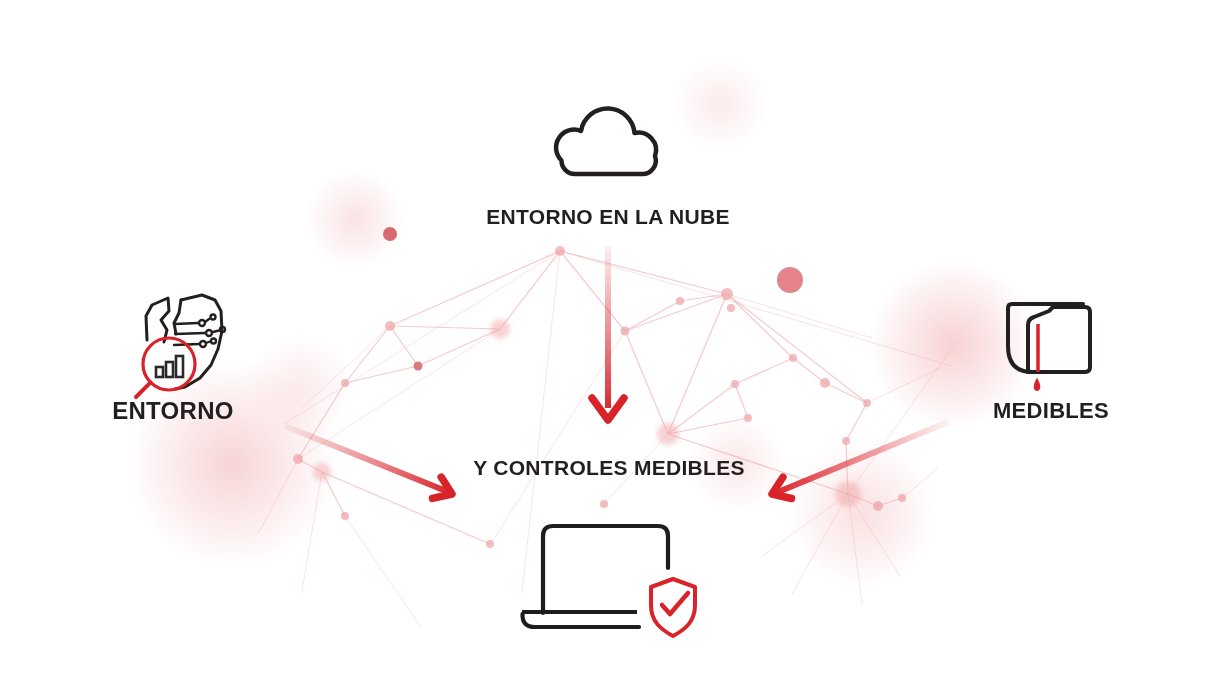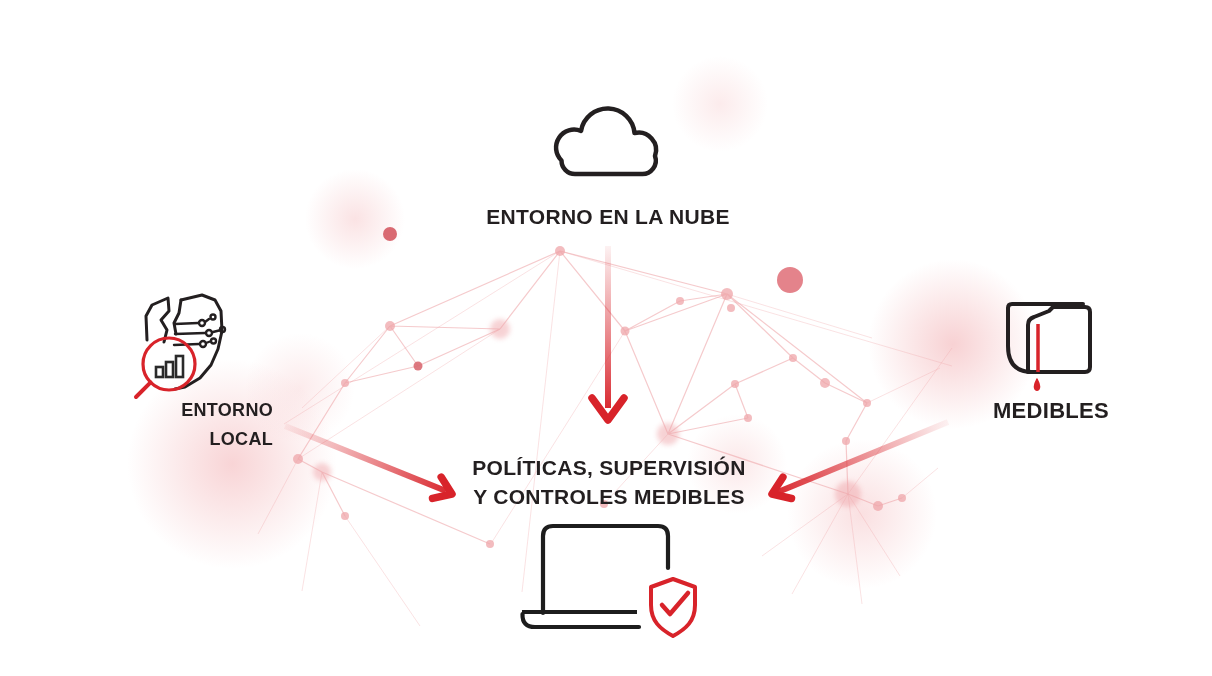--- a/index.html
+++ b/index.html
@@ -15,21 +15,21 @@
   .icon-svg{position:absolute;}
   .label{
     position:absolute;
     color:#231f20;
     font-weight:700;
     text-align:center;
     line-height:29px;
     letter-spacing:0.3px;
   }
   .label-top{left:428px;top:166px;width:360px;font-size:21px;}
-  .label-left{left:73px;top:360px;width:200px;font-size:18px;text-align:right;}
+  .label-left{left:73px;top:360px;width:200px;font-size:24px;}
   .label-right{left:941px;top:360px;width:220px;font-size:22px;}
   .label-center{left:429px;top:417px;width:360px;font-size:21px;line-height:29px;}
   .label span{display:block;}
 </style>
 </head>
 <body>
 
 <div class="stage">
 
   <svg class="bg-svg" viewBox="0 0 1212 676">
@@ -190,25 +190,23 @@
       <path d="M157 89 L165 98 L183 77" fill="none" stroke="#d8232a" stroke-width="4.5" stroke-linecap="round" stroke-linejoin="round"></path>
     </g>
   </svg>
 
   <div class="label label-top">
     <span>ENTORNO EN LA NUBE</span>
   </div>
 
   <div class="label label-left">
     <span>ENTORNO</span>
-    <span>LOCAL</span>
   </div>
 
   <div class="label label-right">
     <span>MEDIBLES</span>
   </div>
 
   <div class="label label-center">
-    <span>POLÍTICAS, SUPERVISIÓN</span>
     <span>Y CONTROLES MEDIBLES</span>
   </div>
 
 </div>
 
 </body></html>

